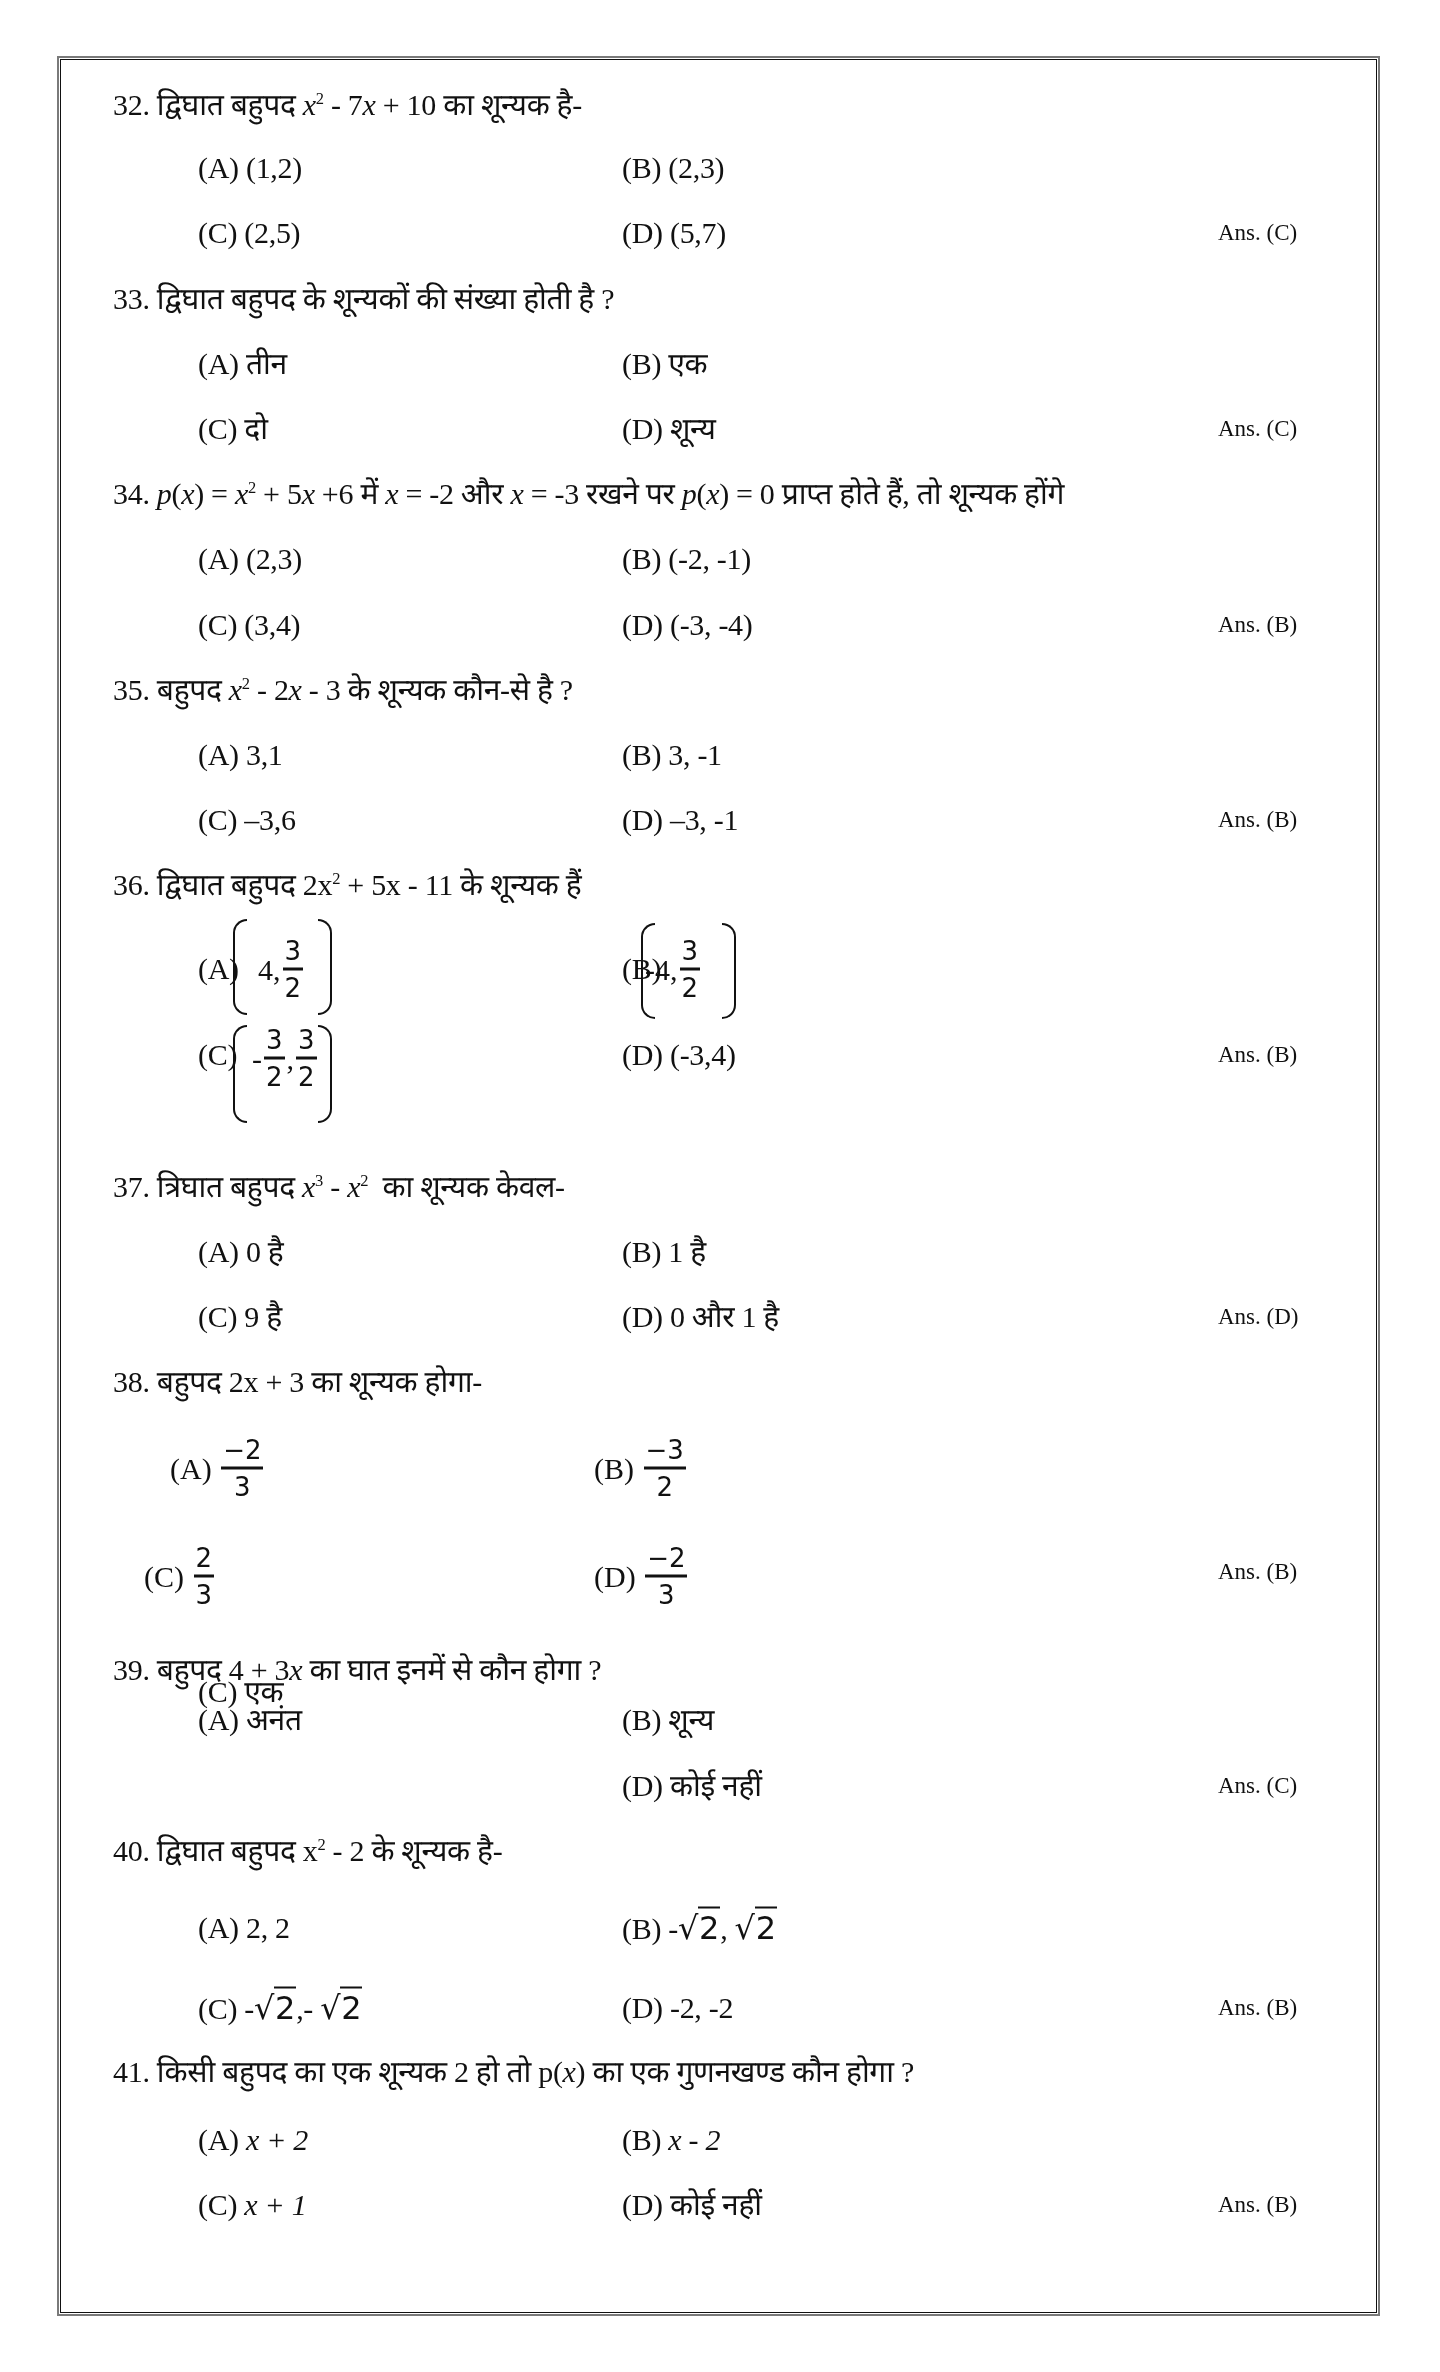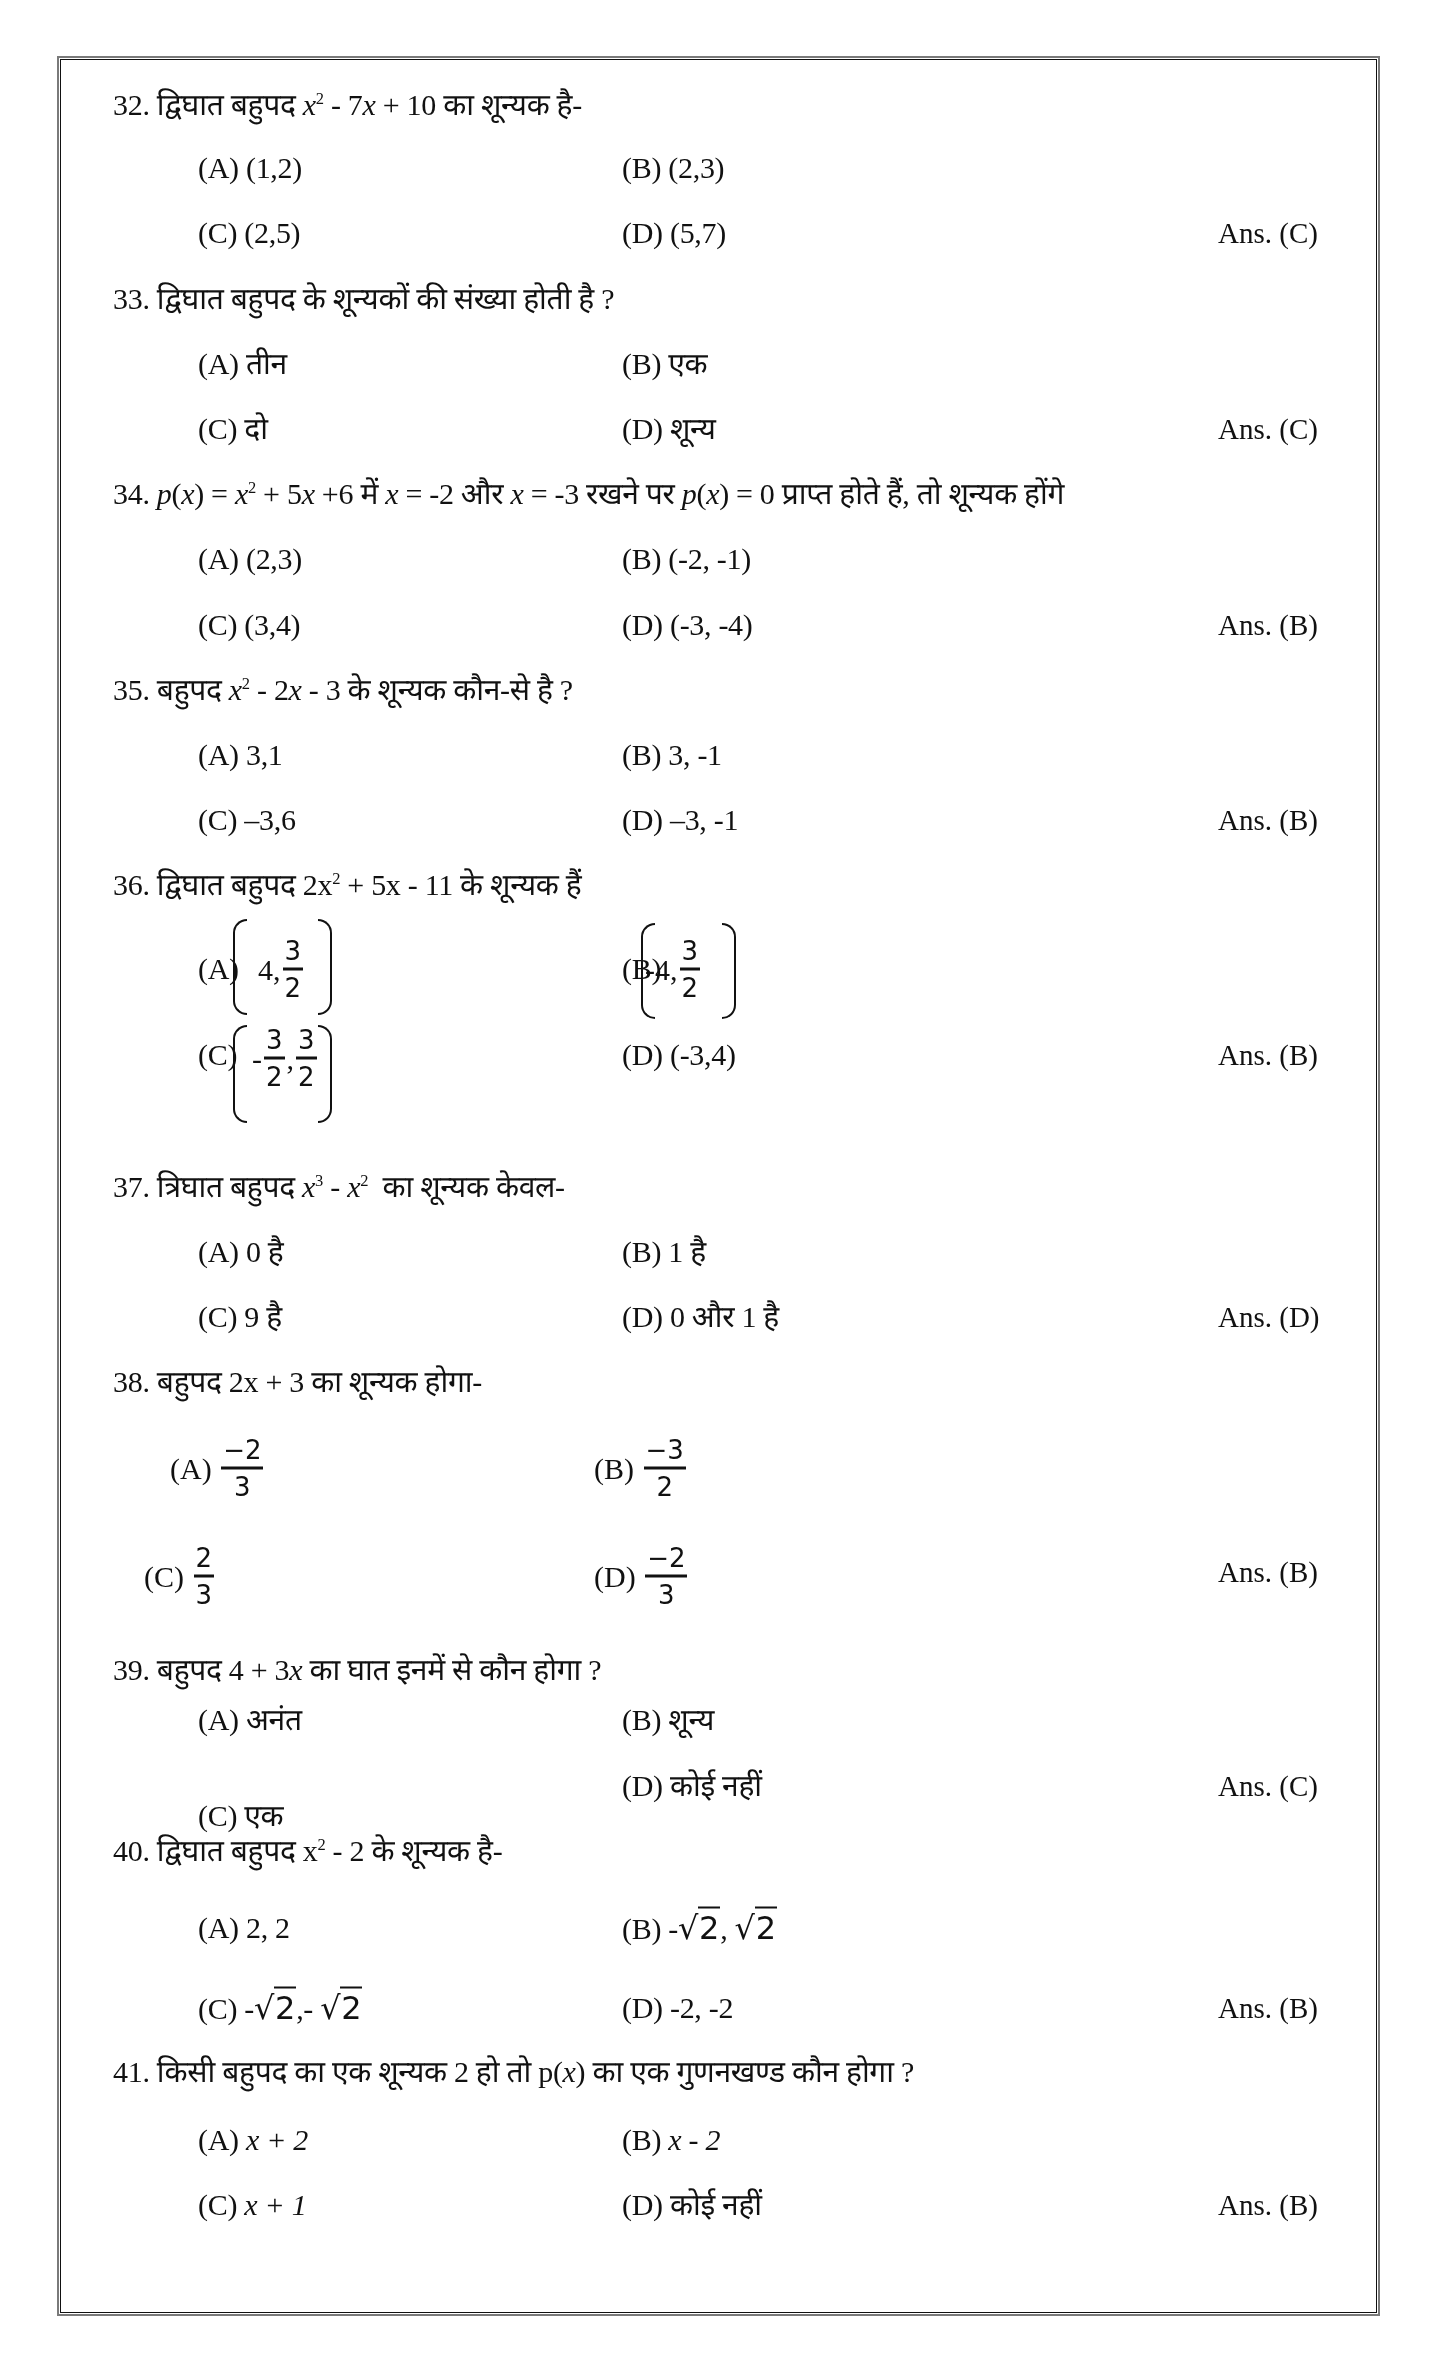--- a/index.html
+++ b/index.html
@@ -7,21 +7,21 @@
          font-family: "Liberation Serif", "DejaVu Serif", serif; color: #111; }
   .frame { position: absolute; left: 57px; top: 56px; width: 1323px; height: 2260px;
            border: 2px solid #7a7a7a; box-sizing: border-box; }
   .frame-inner { position: absolute; left: 60px; top: 59px; width: 1317px; height: 2254px;
            border: 1.5px solid #111; box-sizing: border-box; }
   .t { position: absolute; font-size: 30px; line-height: 36px; white-space: nowrap;
        transform: translateY(-50%); letter-spacing: -0.3px; margin-left: 28px; }
   .q { left: 85px; }
   .oa { left: 170px; }
   .ob { left: 594px; }
-  .ans { left: 1190px; font-size: 29px; letter-spacing: 0; }
+  .ans { left: 1190px; font-size: 23px; letter-spacing: 0; }
   .it { font-style: italic; }
   sup { font-size: 0.55em; vertical-align: 0.65em; line-height: 0; }
   .frac { display: inline-flex; flex-direction: column; align-items: center; vertical-align: middle;
           font-family: "DejaVu Sans", sans-serif; font-size: 26px; line-height: 30px; margin: 0 2px; }
   .frac .num { padding: 0 2px 2px 2px; border-bottom: 3px solid #111; }
   .frac .den { padding-top: 2px; }
   .paren-l { position: absolute; width: 14px; border: 2.5px solid #111; border-right: none;
              border-radius: 16px 0 0 16px; box-sizing: border-box; }
   .paren-r { position: absolute; width: 14px; border: 2.5px solid #111; border-left: none;
              border-radius: 0 16px 16px 0; box-sizing: border-box; }
@@ -161,21 +161,21 @@
     </span>
 </div>
 <div class="t ans" style="top:1572px">Ans. (B)</div>
 
 <div class="t q" style="top:1670px">
   <span>39.</span>
   <span>बहुपद 4 + 3</span><span class="it">x</span><span> का घात इनमें से कौन होगा ?</span>
 </div>
 <div class="t oa" style="top:1720px"><span>(A)</span> <span>अनंत</span></div>
 <div class="t ob" style="top:1720px"><span>(B)</span> <span>शून्य</span></div>
-<div class="t oa" style="top:1816px"><span>(C)</span> <span>एक</span></div>
+<div class="t oa" style="top:1692px"><span>(C)</span> <span>एक</span></div>
 <div class="t ob" style="top:1786px"><span>(D)</span> <span>कोई नहीं</span></div>
 <div class="t ans" style="top:1786px">Ans. (C)</div>
 
 <div class="t q" style="top:1851px">
   <span>40.</span>
   <span>द्विघात बहुपद x</span><sup>2</sup><span> - 2 के शून्यक है-</span>
 </div>
 <div class="t oa" style="top:1928px"><span>(A)</span> <span>2, 2</span></div>
 <div class="t ob" style="top:1928px">
   <span>(B)</span>

